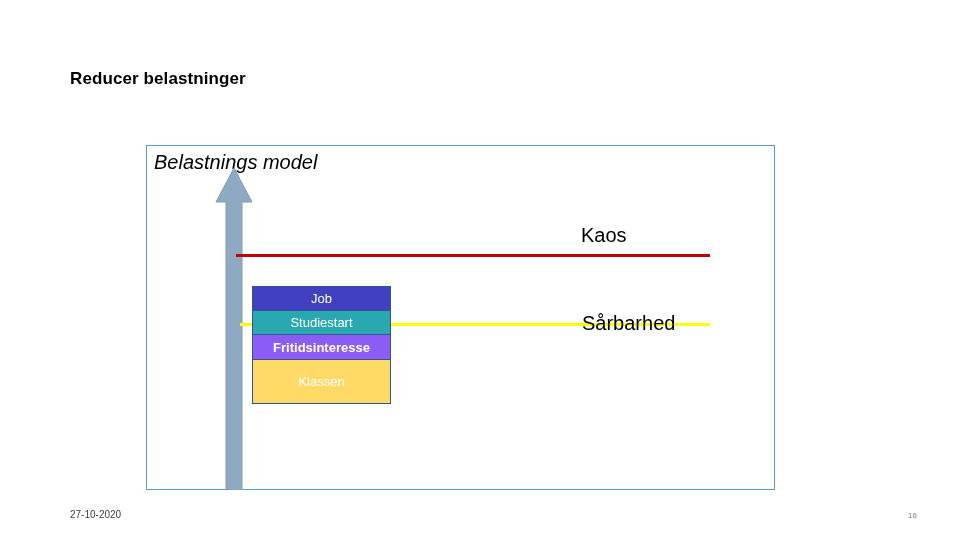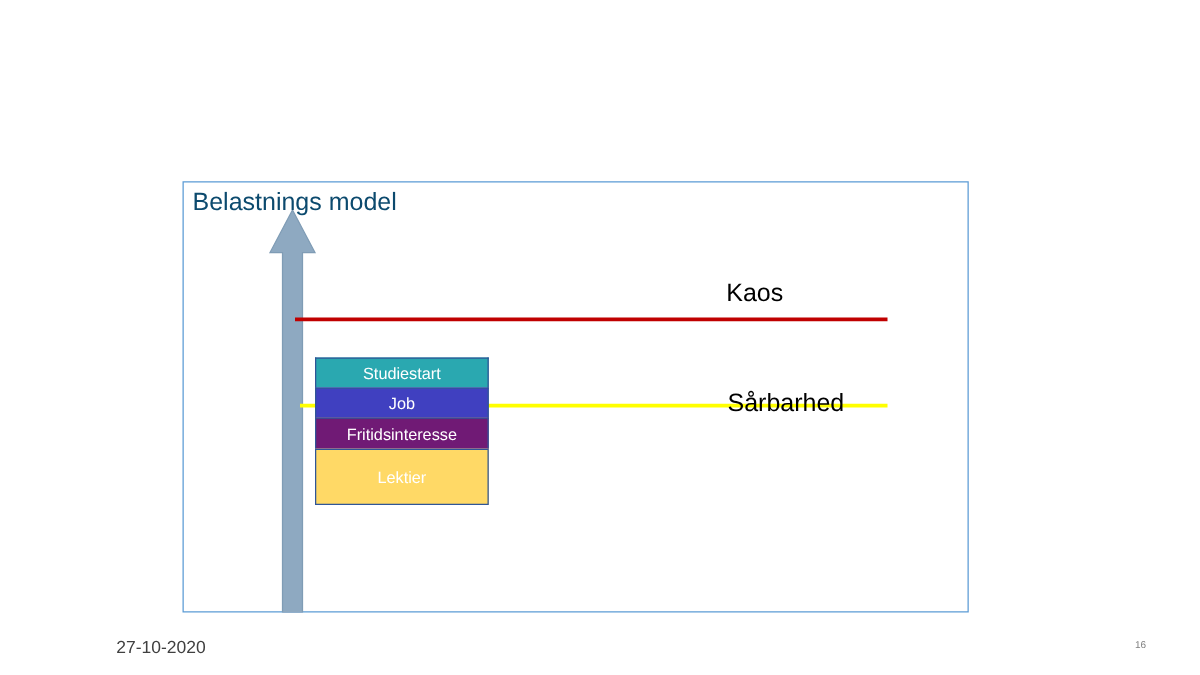--- a/index.html
+++ b/index.html
@@ -36,22 +36,23 @@
     height: 345px;
     border: 1px solid #5b9bd5;
     box-sizing: border-box;
     background: transparent;
   }
   .box-title {
     position: absolute;
     left: 154px;
     top: 151px;
     font-size: 20px;
-    color: #0c4a6e;
+    color: #000000;
     font-weight: normal;
+    font-style: italic;
   }
 
   
   .arrow {
     position: absolute;
     left: 214px;
     top: 168px;
     width: 40px;
     height: 322px;
   }
@@ -109,67 +110,67 @@
     border: 1px solid #2f5597;
     border-bottom: none;
     color: #ffffff;
   }
   .block:last-child {
     border-bottom: 1px solid #2f5597;
   }
   .blk-job      { height: 24px; background: #4040c0; }
   .blk-studie   { height: 24px; background: #2aa8b0; }
   .blk-klassen  { height: 25px; background: #375623; }
-  .blk-fritid   { height: 25px; background: #701a75; border-top: 1px solid #2f5597; }
+  .blk-fritid   { height: 25px; background: #8b5cf6; border-top: 1px solid #2f5597; font-weight: bold; }
   .blk-ensom    { height: 24px; background: #c55a11; }
   .blk-gruppe   { height: 24px; background: #2aa8b0; }
   .blk-lektier  { height: 45px; background: #ffd966; color: #ffffff; }
 
   .footer-date {
     position: absolute;
     left: 70px;
     top: 509px;
-    font-size: 14px;
+    font-size: 10px;
     color: #404040;
-    margin-left: 23px;
   }
   .footer-page {
     position: absolute;
     left: 876px;
     top: 511px;
     font-size: 8px;
     color: #808080;
     margin-left: 32px;
   }
 </style>
 </head>
 <body>
 
 <div class="slide">
 
+  <div class="slide-title">Reducer belastninger</div>
 
   <div class="content-box"></div>
 
   <div class="box-title">Belastnings model</div>
 
   <div class="arrow">
     <svg width="40" height="322" viewBox="0 0 40 322" xmlns="http://www.w3.org/2000/svg">
       <polygon points="20,0 38,34 28,34 28,322 12,322 12,34 2,34" fill="#8ea9c1" stroke="#7f9cb5" stroke-width="1"></polygon>
     </svg>
   </div>
 
   <div class="line-red"></div>
   <div class="line-yellow"></div>
 
   <div class="label-kaos">Kaos</div>
   <div class="label-saarbarhed">Sårbarhed</div>
 
   <div class="stack">
+    <div class="block blk-job">Job</div>
     <div class="block blk-studie">Studiestart</div>
-    <div class="block blk-job">Job</div>
     <div class="block blk-fritid">Fritidsinteresse</div>
-    <div class="block blk-lektier">Lektier</div>
+    <div class="block blk-lektier">Klassen</div>
   </div>
 
   <div class="footer-date">27-10-2020</div>
   <div class="footer-page">16</div>
 
 </div>
 
 </body></html>

